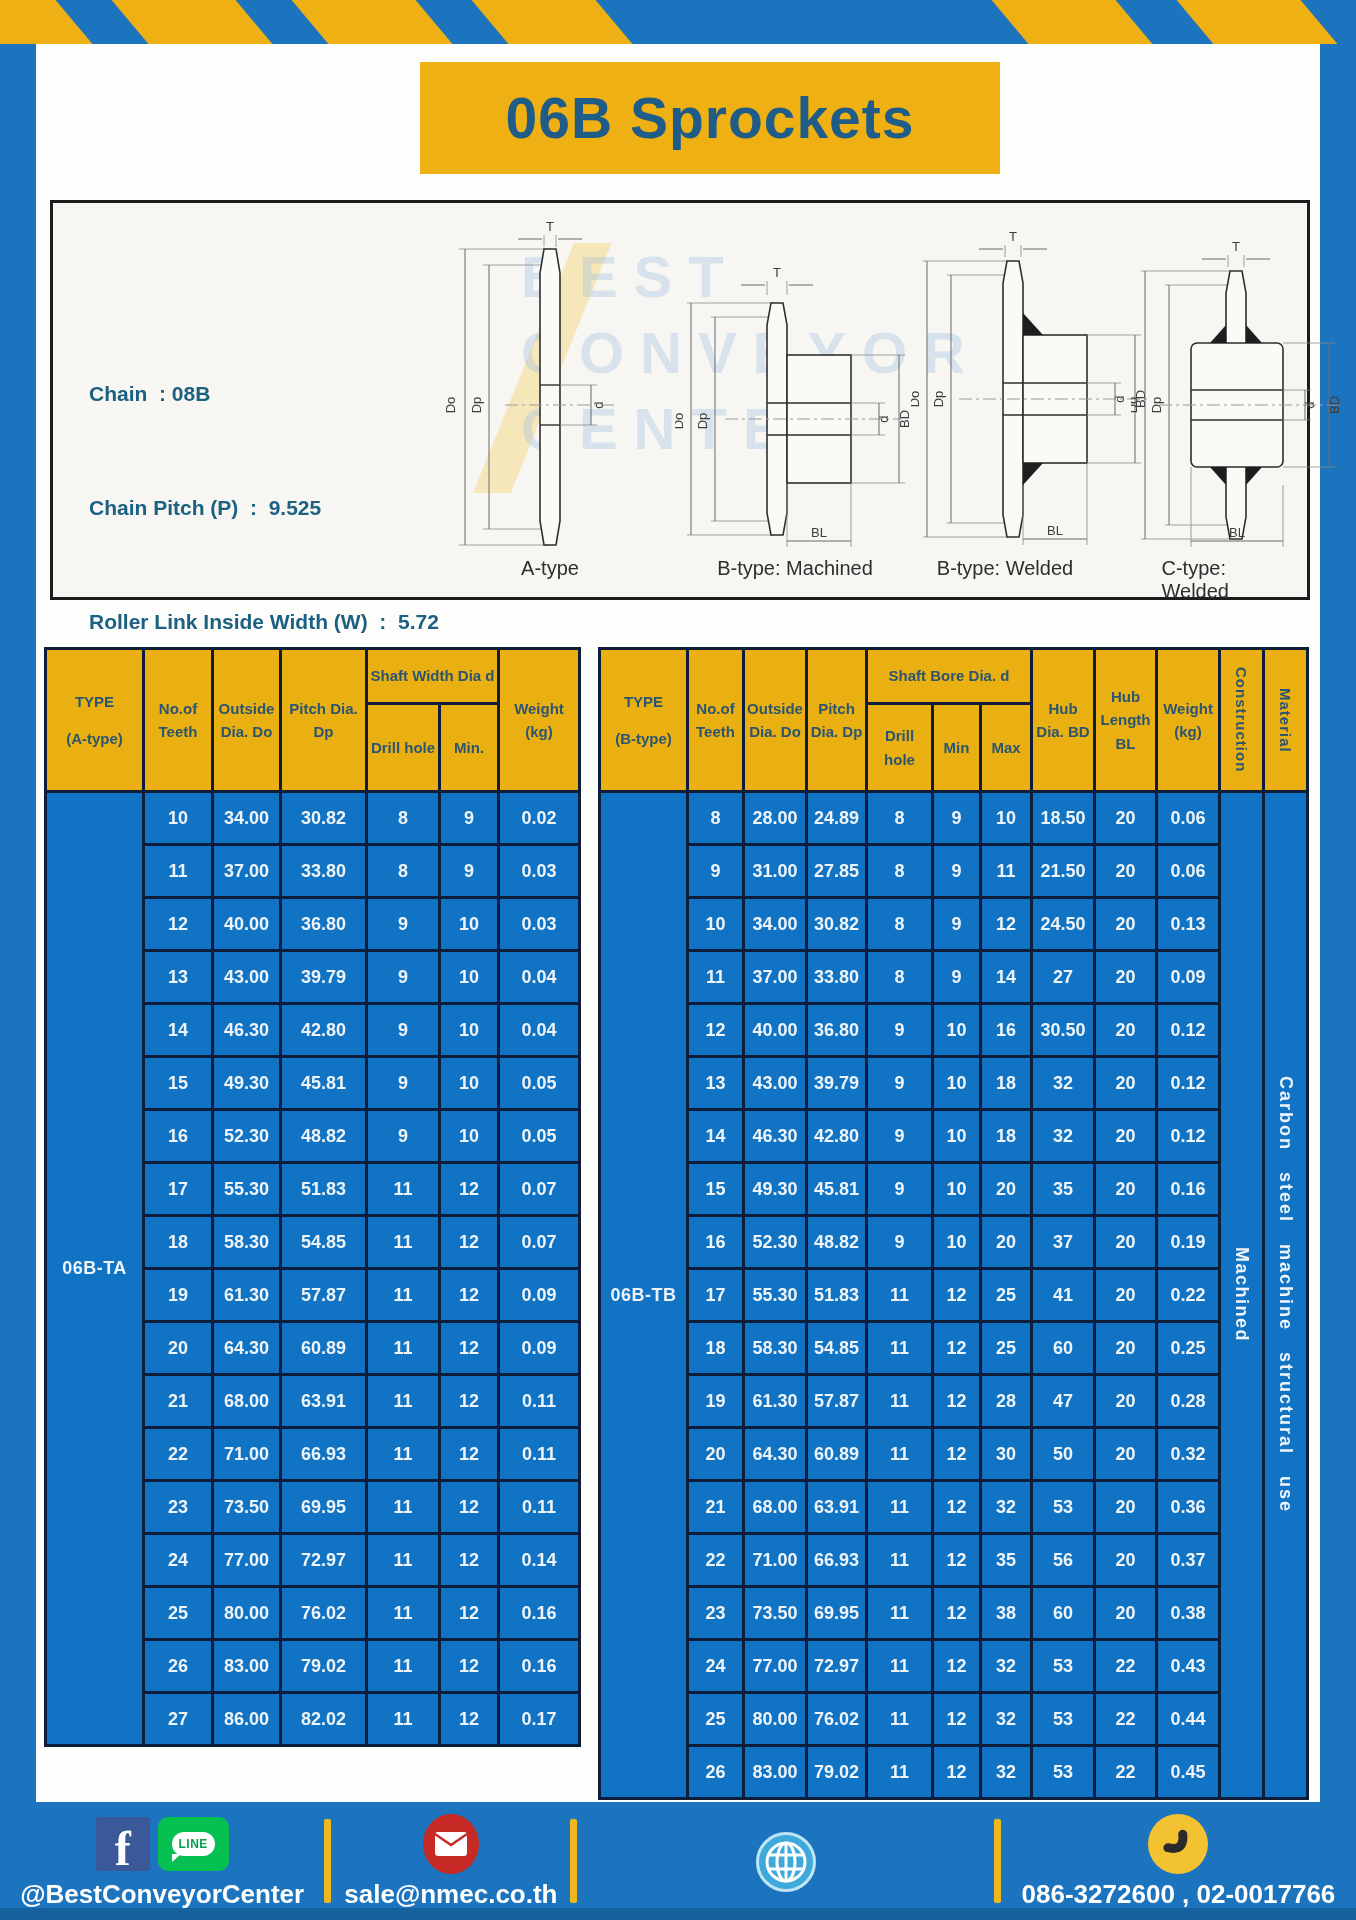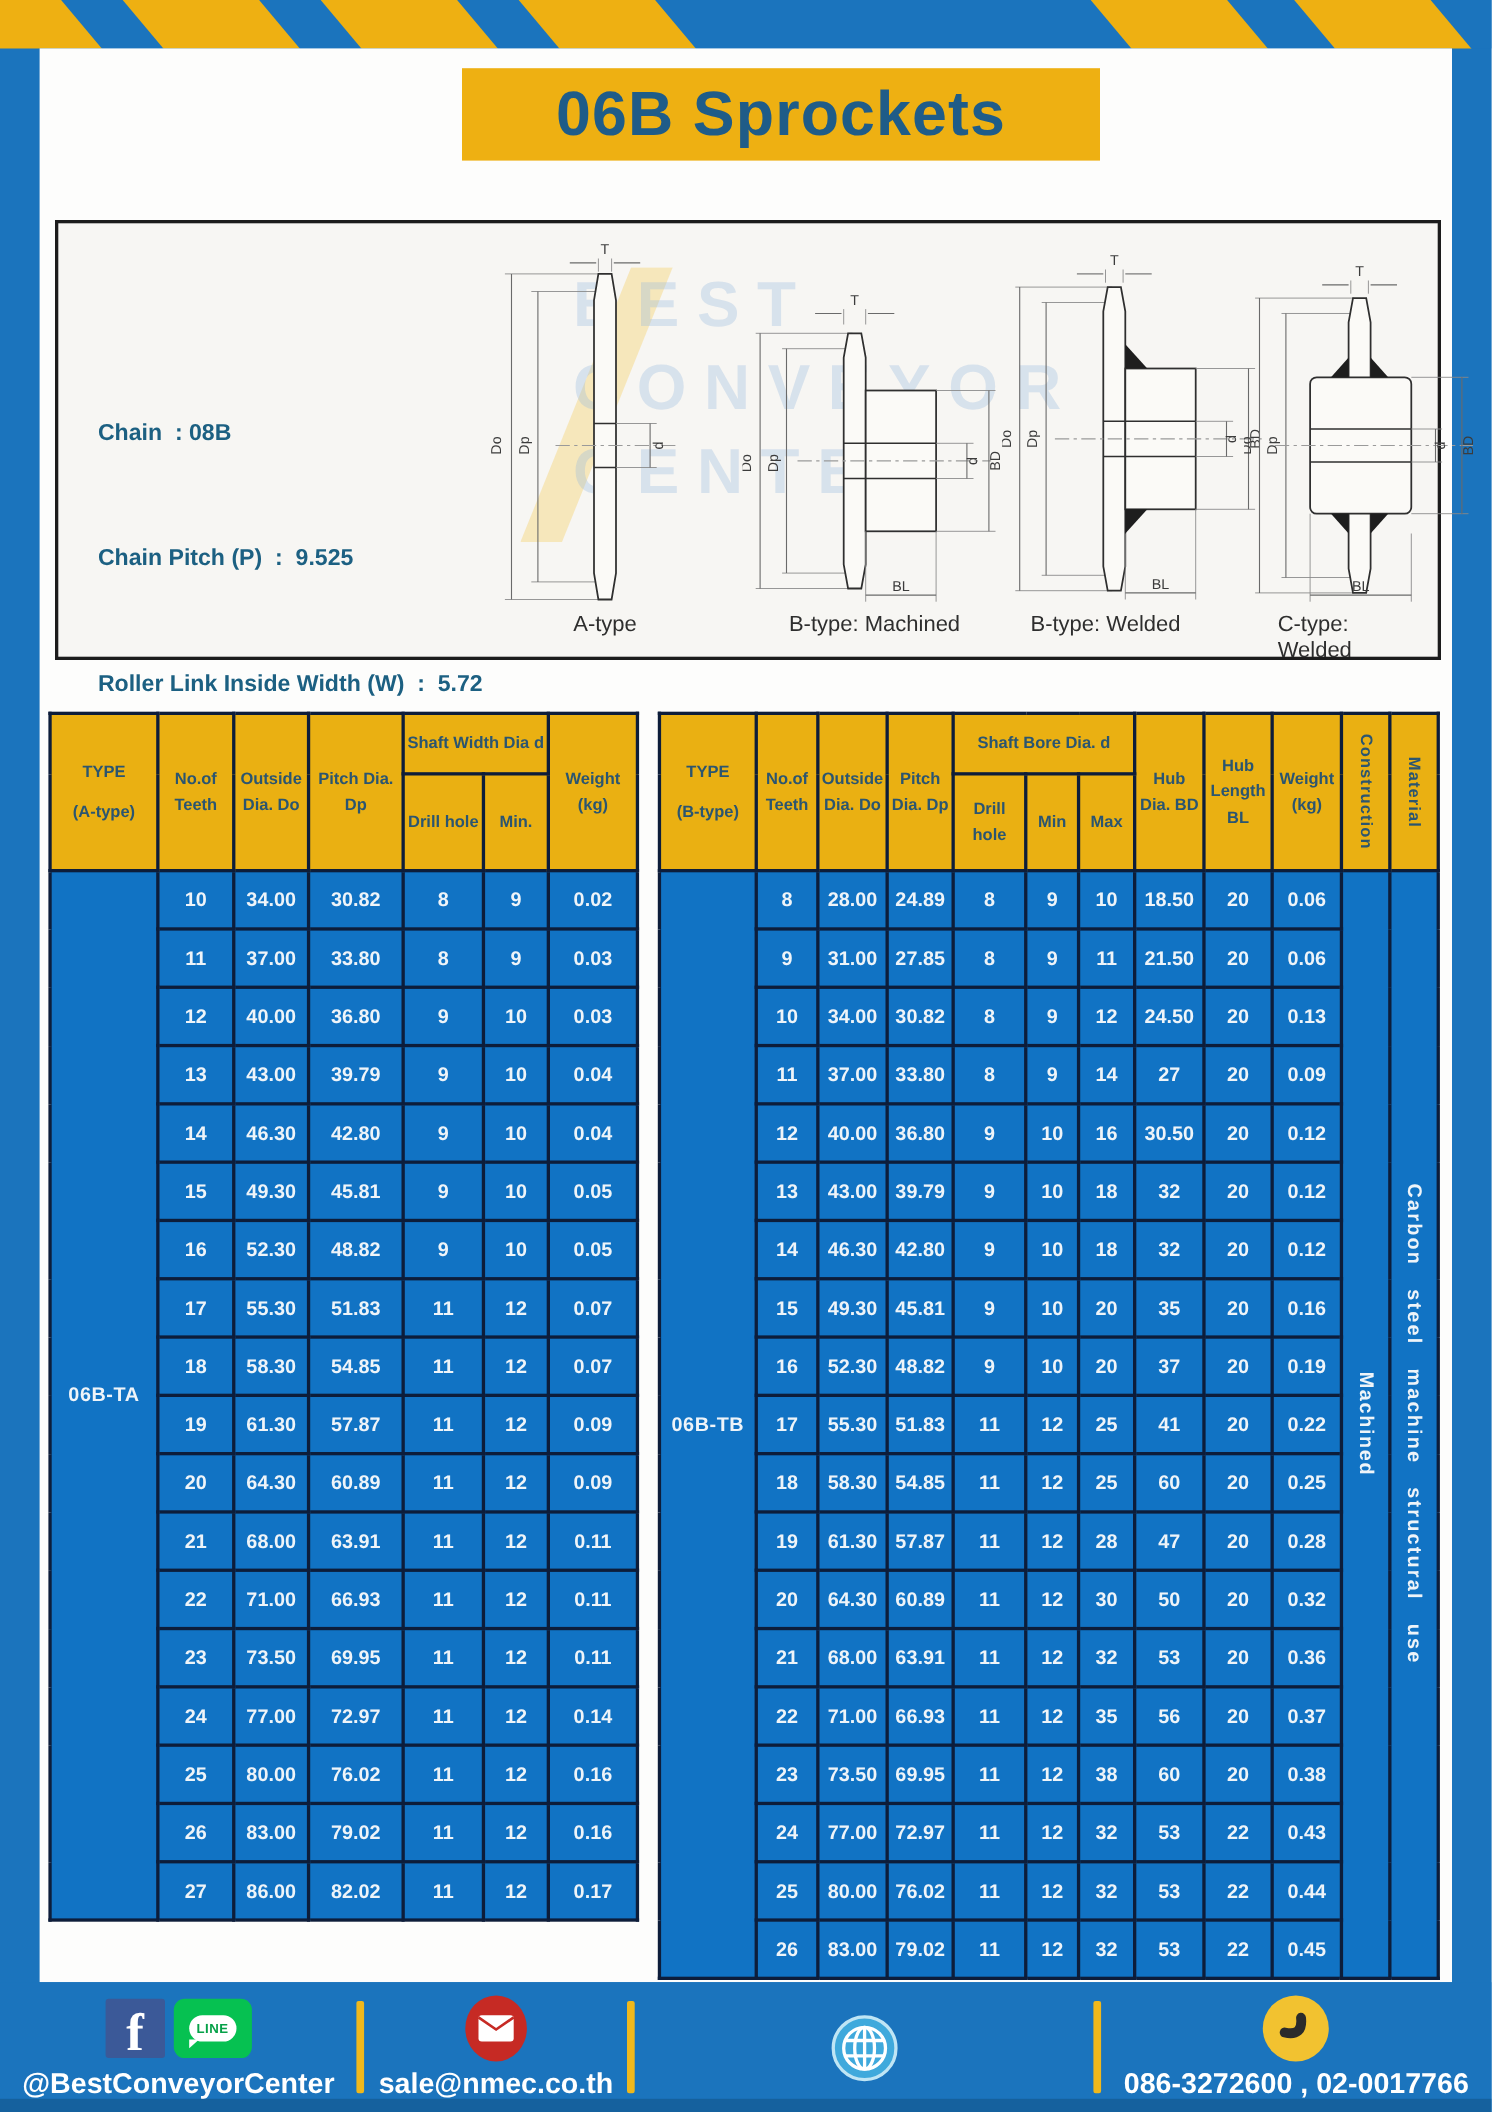--- a/index.html
+++ b/index.html
@@ -8,21 +8,21 @@
     background:#1b74bd;
     font-family:"Liberation Sans",sans-serif;
   }
   
   .topbar{position:absolute;left:0;top:0;width:1356px;height:44px;background:#1b74bd;overflow:hidden;}
   .stripe{position:absolute;top:-6px;width:124px;height:56px;background:#eeb012;transform:skewX(40deg);}
   
   .page{position:absolute;left:36px;top:44px;width:1284px;height:1758px;background:#fdfdfc;}
   
   .title-box{
-    position:absolute;left:384px;top:18px;width:580px;height:84px;background:#eeb012;
+    position:absolute;left:384px;top:18px;width:580px;height:112px;background:#eeb012;
     display:flex;align-items:center;justify-content:center;
   }
   .title-box h1{margin:0;font-size:57px;font-weight:bold;color:#1f5c88;letter-spacing:1px;}
   
   .panel{
     position:absolute;left:14px;top:156px;width:1260px;height:400px;
     background:#f7f6f3;border:3px solid #1c1c1c;box-sizing:border-box;
   }
   .specs{position:absolute;left:36px;top:96px;color:#1c6082;font-weight:bold;font-size:21px;line-height:38px;white-space:pre;}
   .watermark{position:absolute;left:468px;top:36px;width:580px;text-align:left;pointer-events:none;

